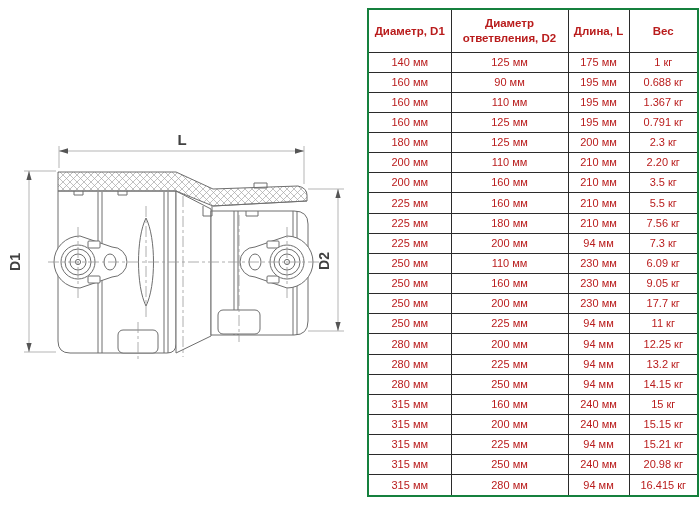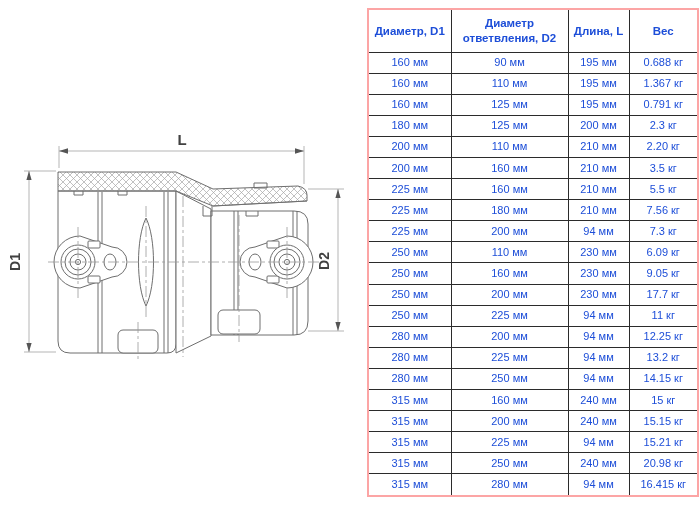--- a/index.html
+++ b/index.html
@@ -1,21 +1,21 @@
 <!DOCTYPE html>
 <html><head>
 <meta charset="utf-8">
 <style>
   html,body{margin:0;padding:0;background:#fff;}
   .page{position:relative;width:700px;height:507px;background:#ffffff;overflow:hidden;
         font-family:"Liberation Sans",sans-serif;}
   .diagram-pane{position:absolute;left:0;top:0;width:365px;height:507px;}
   .table-pane{position:absolute;left:367px;top:8px;width:330px;}
   table.spec{border-collapse:collapse;table-layout:fixed;width:330px;height:489px;
-             border:2px solid #fca5a5;color:#1d4ed8;}
+             border:2px solid #15803d;color:#b91c1c;}
   table.spec th,table.spec td{border:1px solid #2b2b2b;text-align:center;vertical-align:middle;
              padding:0 2px;overflow:hidden;white-space:normal;}
   table.spec th{font-size:11.5px;font-weight:bold;line-height:1.25;}
   table.spec thead tr{height:43px;}
   table.spec td{font-size:11px;line-height:1;}
   svg text{font-family:"Liberation Sans",sans-serif;}
 </style>
 </head>
 <body>
 
@@ -145,20 +145,26 @@
       <thead>
         <tr id="header-row">
             <th>Диаметр, D1</th>
             <th>Диаметр ответвления, D2</th>
             <th>Длина, L</th>
             <th>Вес</th>
           </tr>
       </thead>
       <tbody id="table-body">
           <tr>
+            <td>140 мм</td>
+            <td>125 мм</td>
+            <td>175 мм</td>
+            <td>1 кг</td>
+          </tr>
+          <tr>
             <td>160 мм</td>
             <td>90 мм</td>
             <td>195 мм</td>
             <td>0.688 кг</td>
           </tr>
           <tr>
             <td>160 мм</td>
             <td>110 мм</td>
             <td>195 мм</td>
             <td>1.367 кг</td>

